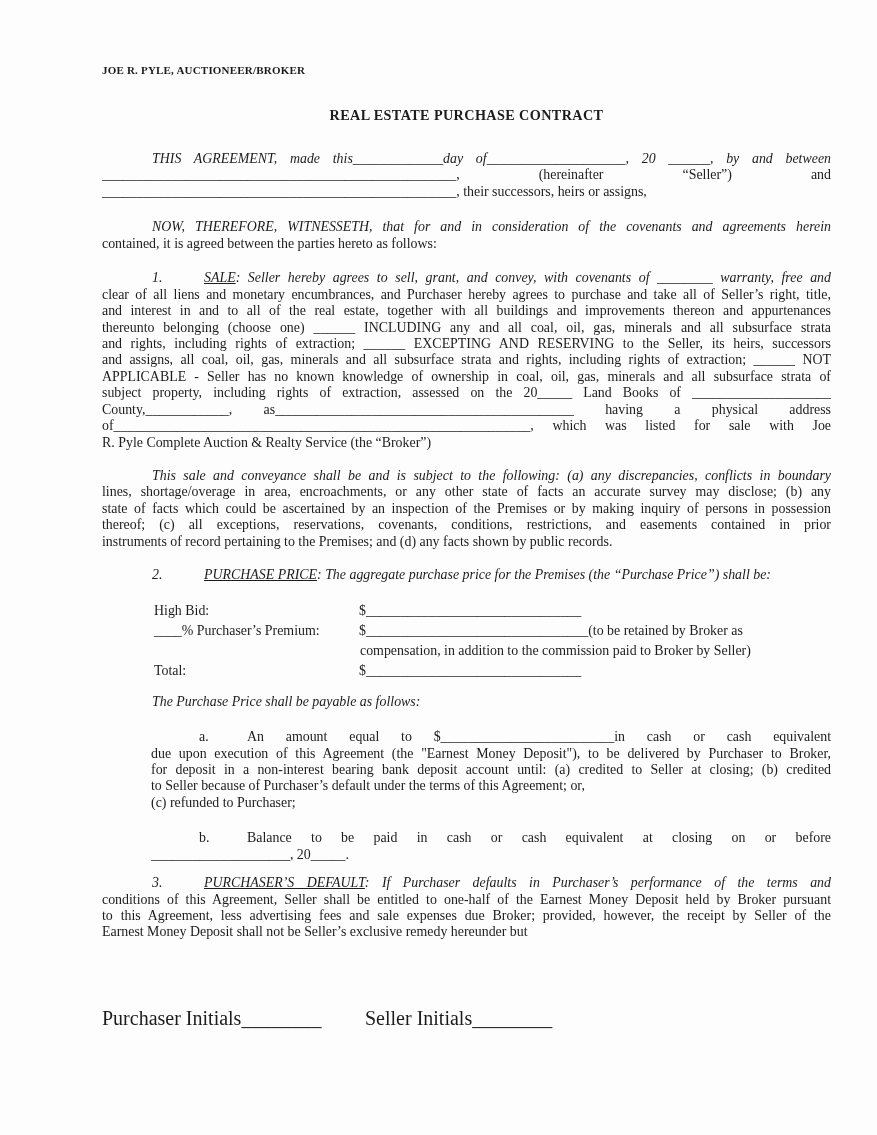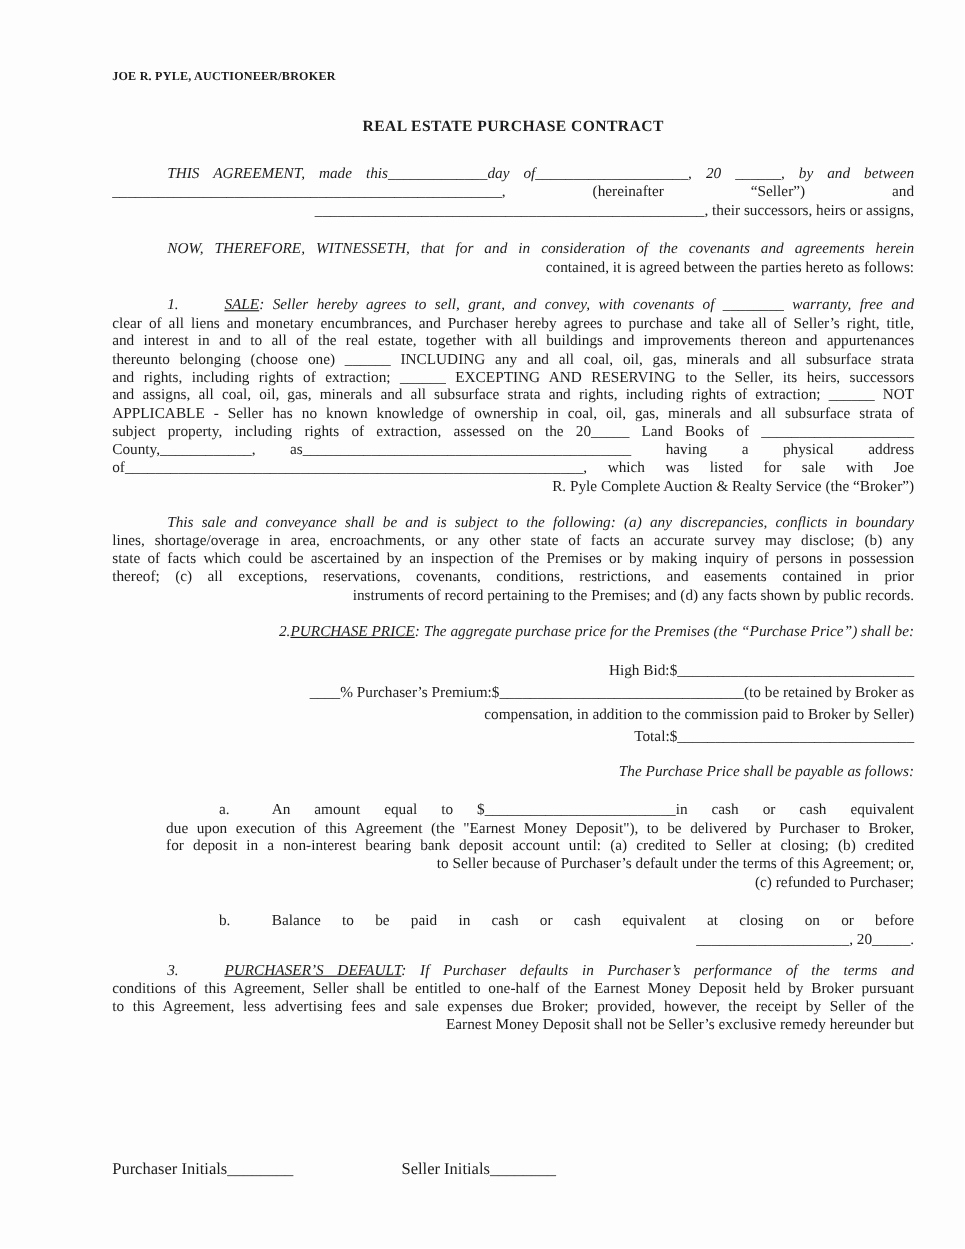--- a/index.html
+++ b/index.html
@@ -9,40 +9,40 @@
     box-sizing:border-box;
     padding:64px 46px 0 102px;
     background:#fdfdfd;
     font-family:"Liberation Serif","DejaVu Serif",serif;
     font-size:13.9px;
     color:#1c1c1c;
     overflow:hidden;
   }
   .hdr{font-weight:bold;font-size:11px;line-height:13px;letter-spacing:.2px;}
   .title{font-weight:bold;font-size:14.2px;line-height:18px;text-align:center;margin-top:29px;letter-spacing:.4px;}
-  .blk .ln{line-height:16.45px;height:16.45px;text-align:right;}
+  .blk .ln{line-height:16.45px;height:16.45px;}
   .lh20 .ln{line-height:20px;height:20px;}
   .j{text-align:justify;text-align-last:justify;}
   .nw{white-space:nowrap;}
   .i1{padding-left:50px;font-style:italic;}
   .pl49{padding-left:49px;}
   .pl52{padding-left:52px;}
   .pl97{padding-left:97px;}
   .pl258{padding-left:258px;}
   .num52{display:inline-block;width:52px;}
   .num48{display:inline-block;width:48px;}
   .lbl{display:inline-block;width:205px;}
   .u{text-decoration:underline;}
   .mt13{margin-top:13px;}
   .mt17{margin-top:17px;}
   .mt18{margin-top:18px;}
   .mt19{margin-top:19px;}
   .mt20{margin-top:12px;}
   .mt27{margin-top:27px;}
-  .footer{margin-top:114px;font-size:15px;line-height:17px;}
+  .footer{margin-top:69px;font-size:20px;line-height:17px;}
   .fcell{display:inline-block;width:263px;}
 </style>
 </head>
 <body>
 
 <div class="page">
   <div class="hdr">JOE R. PYLE, AUCTIONEER/BROKER</div>
   <div class="title">REAL ESTATE PURCHASE CONTRACT</div>
 
   <div class="blk mt27">

